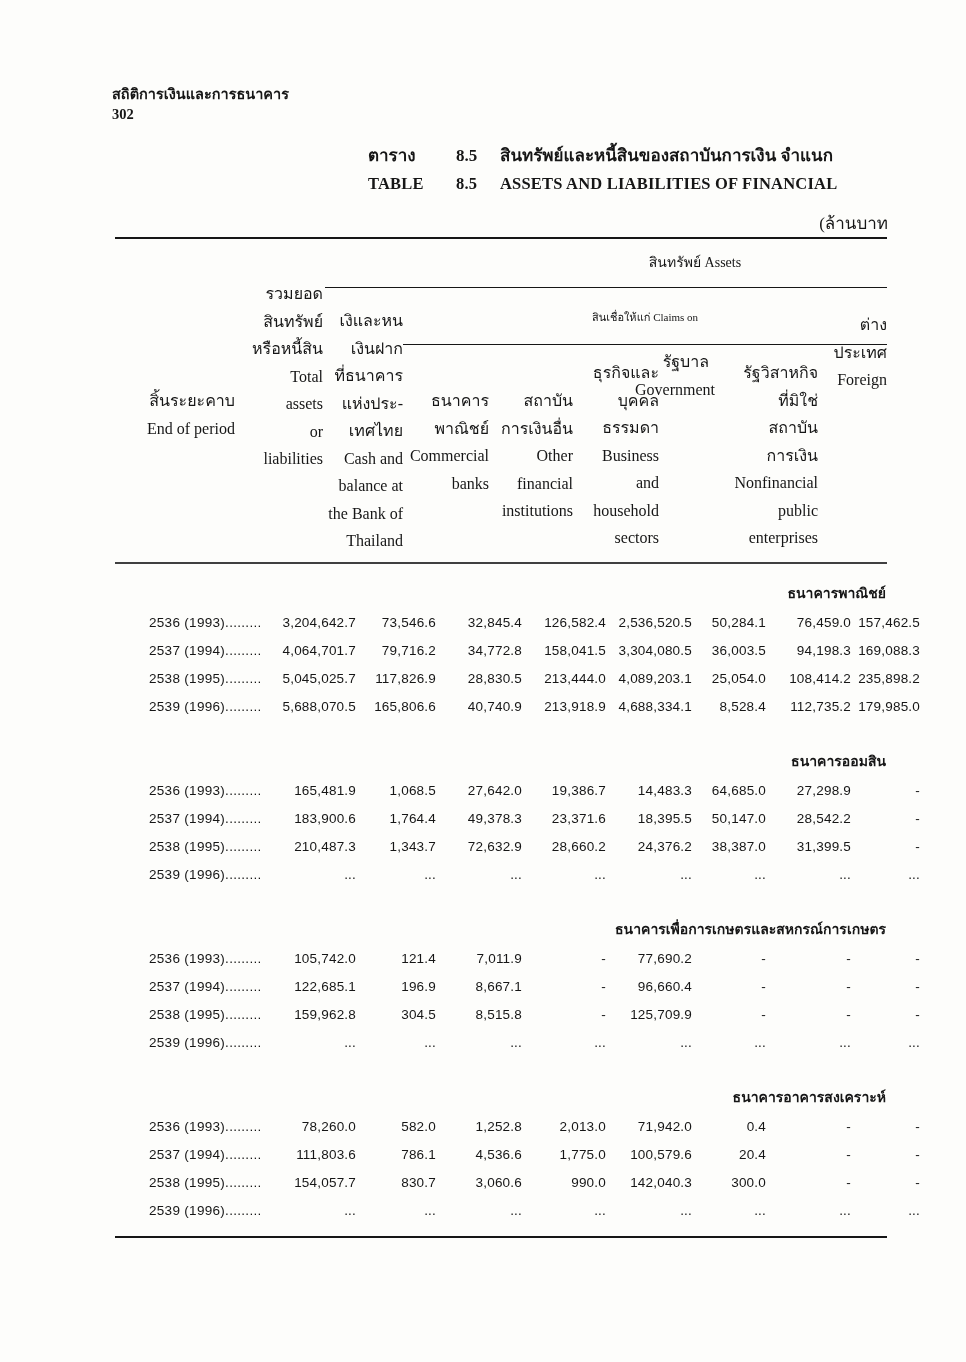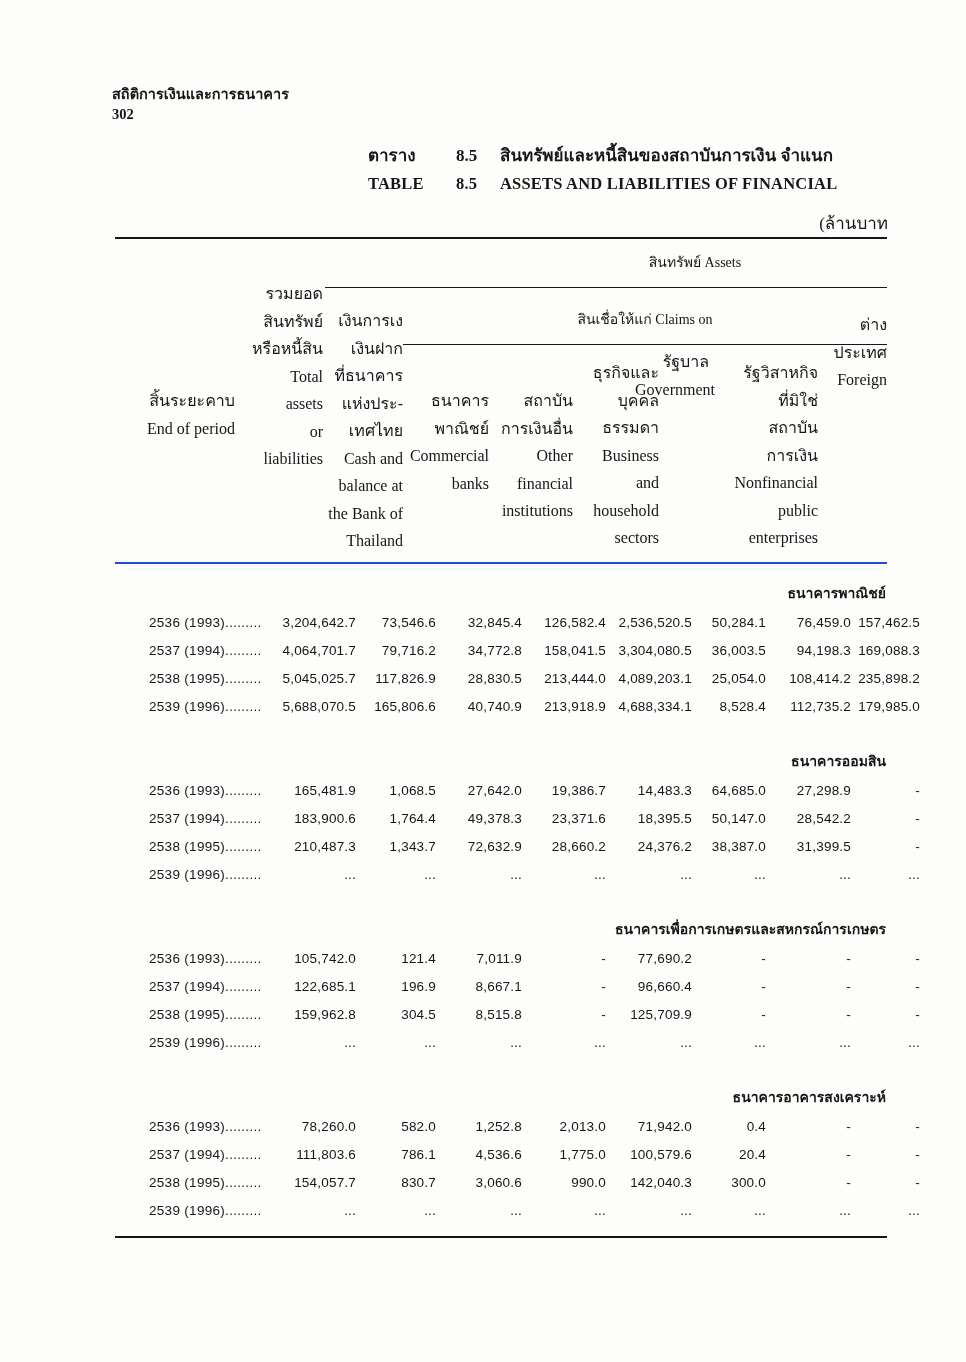--- a/index.html
+++ b/index.html
@@ -17,24 +17,24 @@
   .title-block{position:absolute;left:368px;top:142px;width:520px;}
   .title-line{display:grid;grid-template-columns:88px 44px auto;font-weight:bold;}
   .title-line.thai{font-size:17px;line-height:28px;}
   .title-line.eng{font-size:16.5px;line-height:28px;letter-spacing:0.2px;}
   .unit-note{text-align:right;font-size:17px;margin-top:11px;}
 
   
   .table-wrap{position:absolute;left:115px;top:237px;width:772px;}
 
   
-  .hblock{position:relative;height:323px;border-top:2px solid #161616;border-bottom:2px solid #1d4ed8;}
+  .hblock{position:relative;height:323px;border-top:2px solid #161616;border-bottom:2px solid #404040;}
   .assets-label{position:absolute;top:12px;left:208px;width:564px;text-align:center;text-indent:180px;font-size:14px;}
   .assets-line{position:absolute;top:48px;left:210px;width:562px;border-top:1.5px solid #161616;}
-  .claims-label{position:absolute;top:69px;left:288px;width:484px;text-align:center;font-size:14px;}
+  .claims-label{position:absolute;top:69px;left:288px;width:484px;text-align:center;font-size:11px;}
   .claims-line{position:absolute;top:105px;left:288px;width:484px;border-top:1.5px solid #161616;}
   .hcol{position:absolute;top:0;text-align:right;font-size:16px;line-height:27.5px;}
   .hc1{left:0;width:120px;padding-top:148px;}
   .hc2{left:120px;width:88px;padding-top:41px;}
   .hc3{left:208px;width:80px;padding-top:68px;}
   .hc4{left:288px;width:86px;padding-top:148px;}
   .hc5{left:374px;width:84px;padding-top:148px;}
   .hc6{left:458px;width:86px;padding-top:120px;}
   .hc7{left:520px;width:74px;padding-top:109px;}
   .hc8{left:618px;width:85px;padding-top:120px;}
@@ -88,21 +88,21 @@
       <div class="hcol hc2">
           <div>รวมยอด</div>
           <div>สินทรัพย์</div>
           <div>หรือหนี้สิน</div>
           <div>Total</div>
           <div>assets</div>
           <div>or</div>
           <div>liabilities</div>
         </div>
       <div class="hcol hc3">
-          <div>เงินการเง</div>
+          <div>เงิและหน</div>
           <div>เงินฝาก</div>
           <div>ที่ธนาคาร</div>
           <div>แห่งประ-</div>
           <div>เทศไทย</div>
           <div>Cash and</div>
           <div>balance at</div>
           <div>the Bank of</div>
           <div>Thailand</div>
         </div>
       <div class="hcol hc4">

